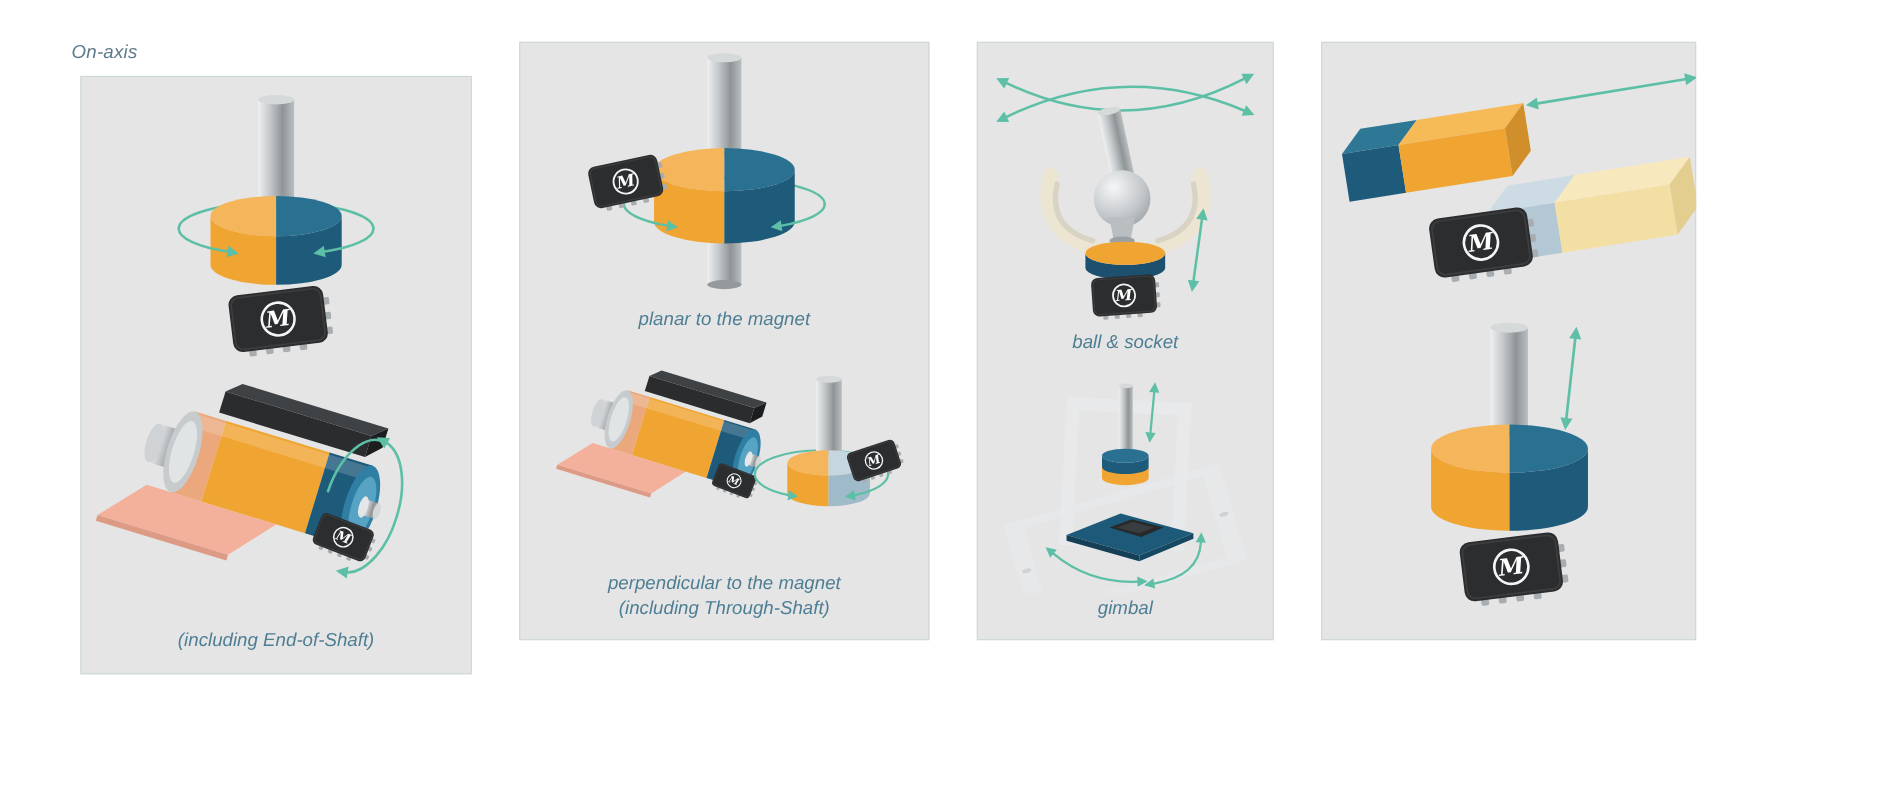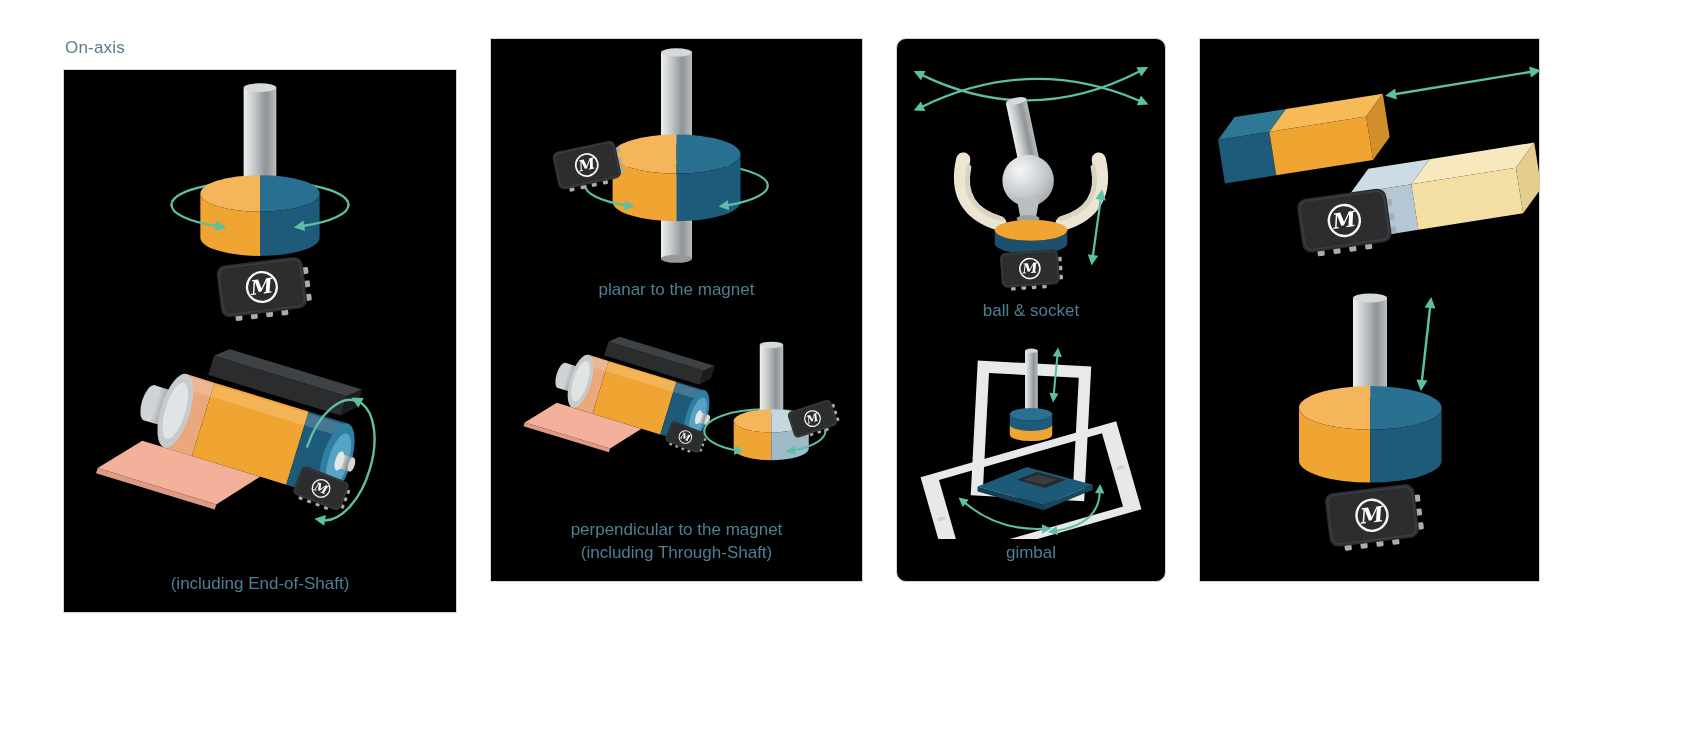--- a/index.html
+++ b/index.html
@@ -13,42 +13,43 @@
     overflow: hidden;
   }
   .cols {
     position: absolute;
     left: 63px;
     top: 38px;
     display: flex;
     gap: 33px;
     align-items: flex-start;
   }
-  .col { display: flex; flex-direction: column; }
+  .col { display: flex; flex-direction: column; font-style: italic; }
   .ptitle {
     font-size: 17px;
     font-weight: 400;
     color: #5e7a88;
     letter-spacing: 0.2px;
     margin: 0 0 11px 2px;
   }
   .panel {
     border: 1px solid #ccd6d9;
-    background: #000000;
+    background: #e5e5e5;
     height: 544px;
     display: flex;
     flex-direction: column;
     align-items: center;
     justify-content: space-between;
     padding: 8px 0 16px;
+    margin-left: 10px;
   }
   .panel svg { display: block; }
-  .w356 { width: 394px; }
+  .w356 { width: 356px; justify-content: center; }
   .w373 { width: 373px; }
-  .w270 { width: 270px; border-radius: 10px; }
+  .w270 { width: 270px; }
   .w341 { width: 341px; }
   .caption {
     font-size: 17px;
     color: #4e7e93;
     text-align: center;
     line-height: 1.35;
   }
   .caption-group { text-align: center; }
   .tl { stroke: #5cbfa6; stroke-width: 2.4; fill: none; stroke-linecap: round; }
   .panel-linear { justify-content: space-evenly; }

